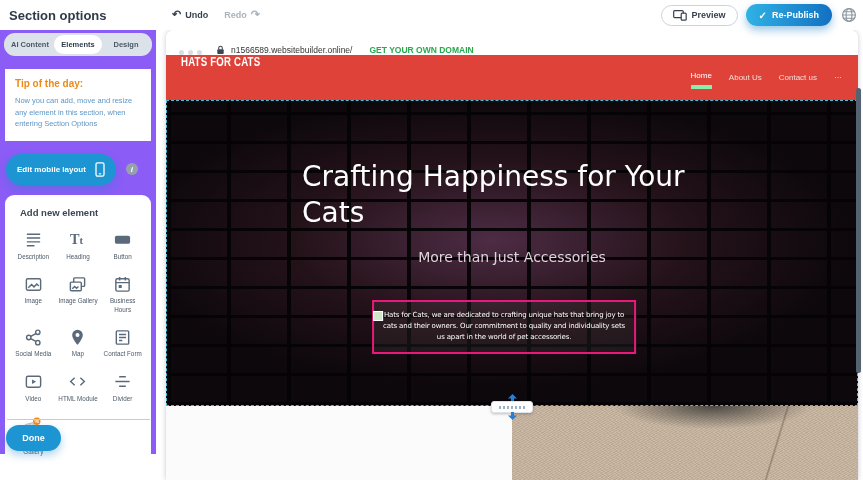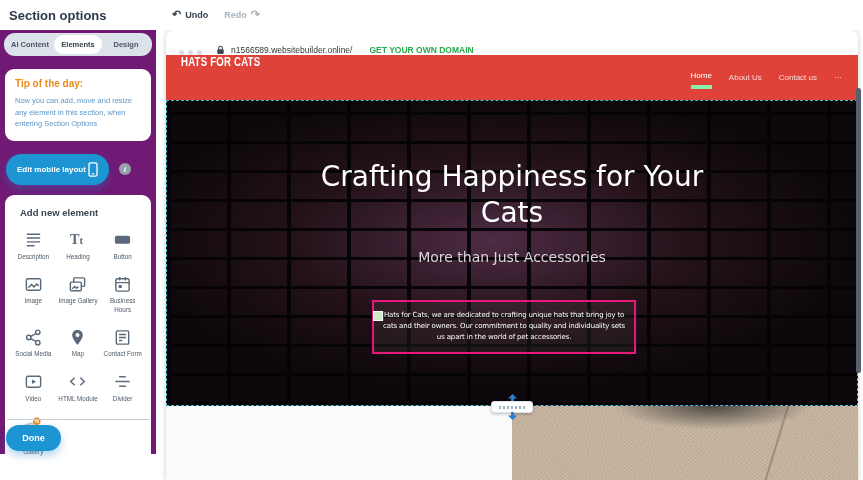--- a/index.html
+++ b/index.html
@@ -20,31 +20,31 @@
   .topbar-right { position:absolute; right:5px; top:4px; display:flex; gap:8px; align-items:center; }
   .preview-btn { height:21px; padding:0 11px; border:1px solid #ccd3da; border-radius:11px; background:#fff;
     display:flex; align-items:center; gap:5px; font-size:9px; font-weight:bold; color:#37424e; cursor:pointer; }
   .republish-btn { height:22px; padding:0 13px; border-radius:12px; border:none;
     background:linear-gradient(90deg,#30b2e4,#1270c2); color:#fff; font-size:9px; font-weight:bold;
     display:flex; align-items:center; gap:5px; box-shadow:0 4px 8px rgba(30,130,200,.45); cursor:pointer; }
   .check-glyph { font-size:10px; }
   .globe-btn { width:18px; height:18px; display:flex; align-items:center; justify-content:center; cursor:pointer; }
 
   
-  .sidebar { position:absolute; left:0; top:30px; width:156px; height:424px; background:#701a75; z-index:20; }
+  .sidebar { position:absolute; left:0; top:30px; width:156px; height:424px; background:#8b5cf6; z-index:20; }
   .tabs { margin:3px 4px 0; background:#dce2ea; border-radius:11px; display:flex; padding:2px; }
   .tab { flex:1; text-align:center; font-size:7.5px; font-weight:bold; color:#4a5765; padding:5px 0;
     border-radius:10px; cursor:pointer; }
   .tab.active { background:#fff; color:#303c49; }
-  .tip-card { margin:13px 5px 0; background:#fff; border-radius:9px; padding:9px 10px 11px; }
+  .tip-card { margin:13px 5px 0; background:#fff; border-radius:0; padding:9px 10px 11px; }
   .tip-heading { color:#ee8a17; font-weight:bold; font-size:10px; margin-bottom:6px; }
   .tip-body { color:#5e96c6; font-size:7.5px; line-height:1.55; }
   .edit-row { display:flex; align-items:center; gap:10px; margin:13px 6px 0; }
   .edit-mobile-btn { background:#1d95d3; color:#fff; font-size:8px; font-weight:bold; border:none;
-    border-radius:17px; height:31px; padding:0 11px; display:flex; align-items:center; gap:2px;
+    border-radius:17px; height:31px; padding:0 11px; display:flex; align-items:center; gap:9px;
     box-shadow:0 4px 8px rgba(30,130,200,.35); cursor:pointer; }
   .info-icon { width:12px; height:12px; border-radius:50%; background:#97a1ab; color:#fff; font-size:8px;
     font-weight:bold; font-style:italic; display:flex; align-items:center; justify-content:center; cursor:pointer; }
   .add-card { margin:10px 5px 0; background:#fff; border-radius:9px; padding:12px 6px 12px; }
   .add-heading { font-size:9.5px; font-weight:bold; color:#3a4653; margin:0 0 12px 9px; }
   .el-grid { display:grid; grid-template-columns:repeat(3,1fr); row-gap:13px; }
   .el-cell { display:flex; flex-direction:column; align-items:center; gap:3px; cursor:pointer; }
   .el-icon { height:20px; display:flex; align-items:center; justify-content:center; }
   .el-label { font-size:6.3px; color:#4c5967; text-align:center; line-height:1.35; max-width:42px; }
   .done-divider { position:absolute; left:7px; right:6px; bottom:34px; height:1px; background:#c6ccd3; }
@@ -68,21 +68,21 @@
   .nav { position:absolute; right:16px; top:0; height:100%; display:flex; gap:17px; align-items:center; }
   .nav-item { color:#f3dcd8; font-size:8px; cursor:pointer; padding:5px 0; }
   .nav-item.active { color:#fff; border-bottom:4px solid #86efac; }
 
   .hero { position:relative; height:306px; border:1px dashed #45c0d8;
     background-image:
       repeating-linear-gradient(0deg, rgba(5,3,5,.95) 0 3px, transparent 3px 29px),
       repeating-linear-gradient(90deg, rgba(5,3,5,.95) 0 4px, transparent 4px 60px),
       radial-gradient(ellipse 52% 48% at 47% 46%, #4d2c44 0%, #241219 55%, #0d080c 100%);
     background-color:#0d080c; }
-  .hero-heading { padding-top:58px; margin:0 auto; max-width:420px; text-align:center; color:#fff;
+  .hero-heading { padding-top:58px; margin:0 auto; max-width:420px; text-align:left; color:#fff;
     font-family:"DejaVu Sans", sans-serif; font-size:28px; font-weight:500; line-height:1.27; }
   .hero-sub { margin-top:19px; text-align:center; color:#ddd5dc; font-family:"DejaVu Sans", sans-serif;
     font-size:14px; }
   .hero-box { position:absolute; left:50%; top:199px; transform:translateX(-53%); width:264px;
     border:2px solid #e9197b; background:rgba(255,255,255,.05); padding:8px 8px; }
   .hero-box-text { color:#fff; font-family:"DejaVu Sans", sans-serif; font-size:7px; letter-spacing:-.15px;
     line-height:1.6; text-align:center; }
   .box-handle { position:absolute; left:-1px; top:9px; width:10px; height:10px; background:#cfe7c9;
     border:1px solid #fff; cursor:grab; }
 
@@ -113,20 +113,42 @@
 <div class="topbar">
   <div class="page-title">Section options</div>
   <div class="undo-redo">
     <div class="undo-btn">
       <span class="curve-arrow">↶</span>
       <span>Undo</span>
     </div>
     <div class="redo-btn">
       <span>Redo</span>
       <span class="curve-arrow">↷</span>
+    </div>
+  </div>
+  <div class="topbar-right">
+    <button class="preview-btn">
+      <span style="line-height:0">
+        <svg width="14" height="11" viewBox="0 0 14 11">
+            <rect x="0.7" y="0.7" width="9.6" height="7" rx="1" fill="none" stroke="#37424e" stroke-width="1.2"></rect>
+            <rect x="8.2" y="3.2" width="5" height="7" rx="1" fill="#fff" stroke="#37424e" stroke-width="1.2"></rect>
+          </svg>
+      </span>
+      <span>Preview</span>
+    </button>
+    <button class="republish-btn">
+      <span class="check-glyph">✓</span>
+      <span>Re-Publish</span>
+    </button>
+    <div class="globe-btn">
+      <svg width="16" height="16" viewBox="0 0 16 16">
+        <circle cx="8" cy="8" r="6.4" fill="none" stroke="#8a959f" stroke-width="1.2"></circle>
+        <ellipse cx="8" cy="8" rx="2.9" ry="6.4" fill="none" stroke="#8a959f" stroke-width="1.1"></ellipse>
+        <path d="M1.8 8h12.4M2.7 4.7h10.6M2.7 11.3h10.6" stroke="#8a959f" stroke-width="1.1" fill="none"></path>
+      </svg>
     </div>
   </div>
 </div>
 
 <div class="sidebar">
   <div class="tabs">
     <div class="tab">AI Content</div>
     <div class="tab active">Elements</div>
     <div class="tab">Design</div>
   </div>

